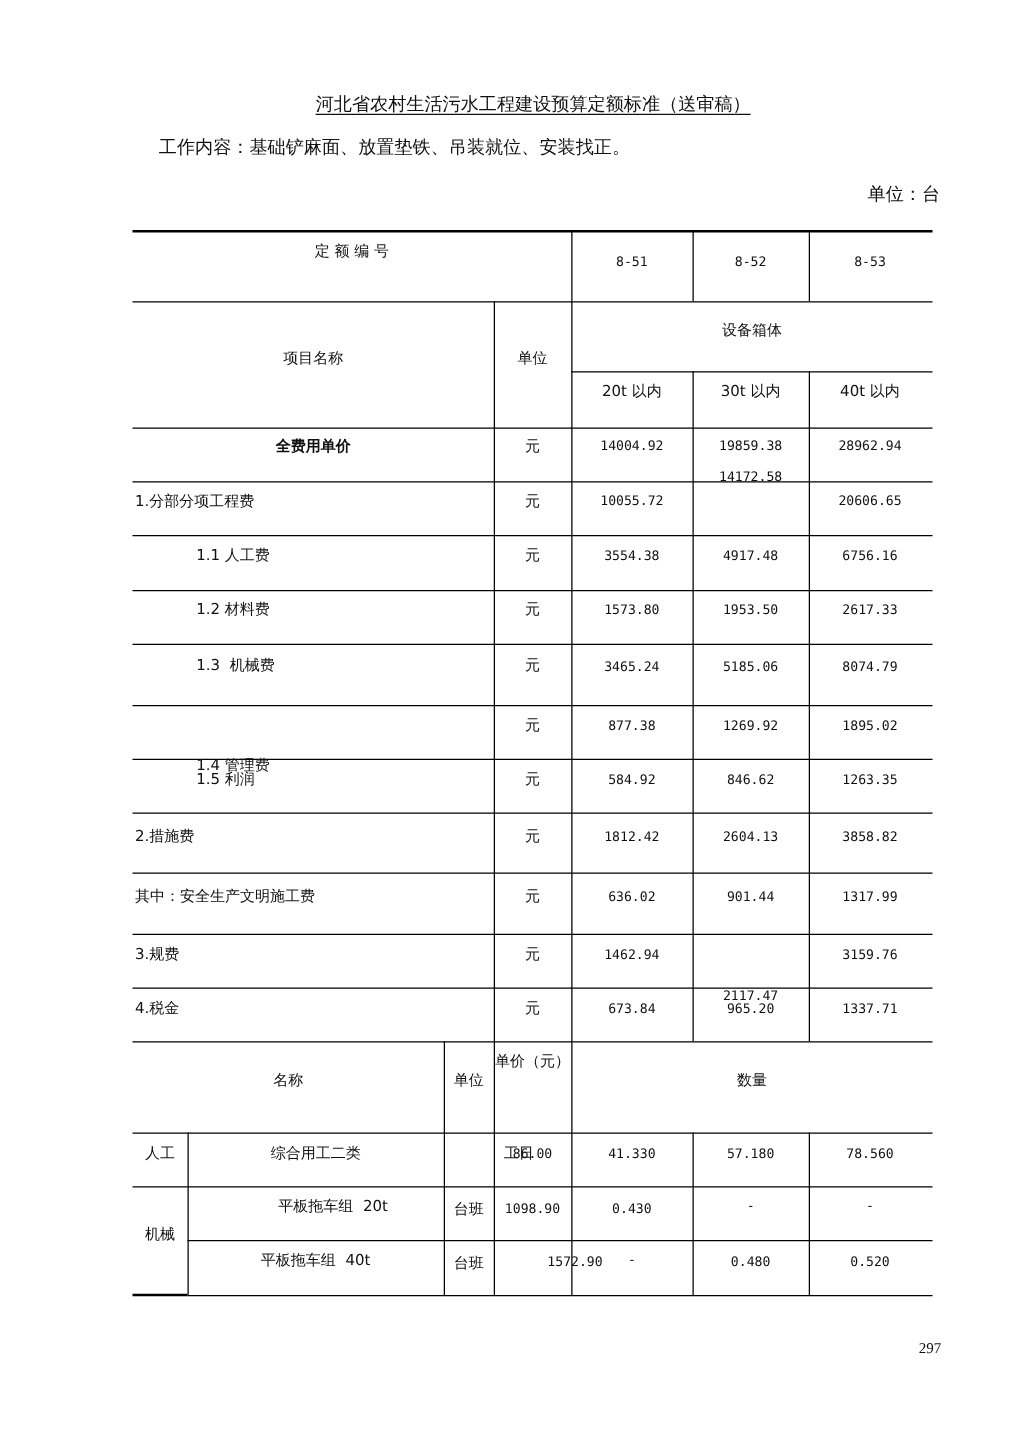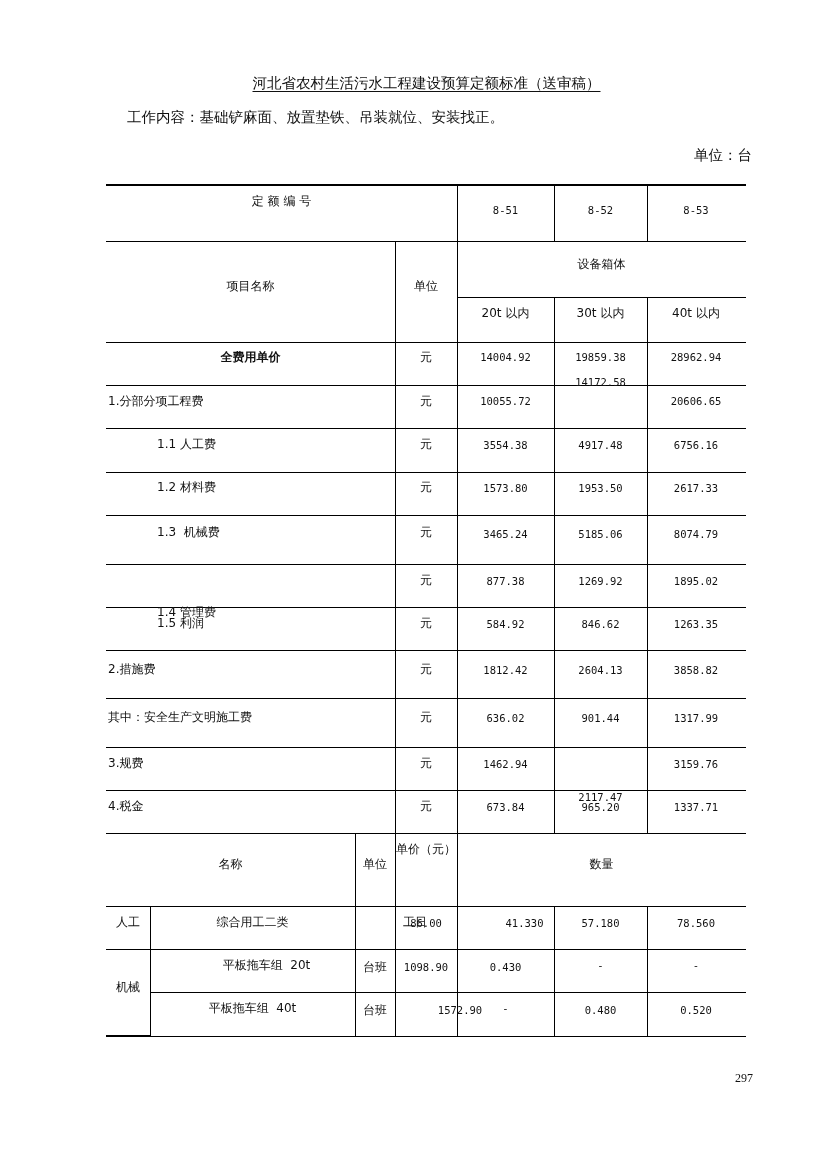--- a/index.html
+++ b/index.html
@@ -162,21 +162,21 @@
   <div class="cell" style="left:106px;width:249px;top:856px;">名称</div>
   <div class="cell" style="left:355px;width:40px;top:856px;">单位</div>
   <div class="cell" style="left:395px;width:62px;top:841px;white-space:nowrap;">单价（元）</div>
   <div class="cell" style="left:457px;width:289px;top:856px;">数量</div>
 
   <div>
     <div class="cell" style="left:106px;width:44px;top:914px;">人工</div>
     <div class="cell" style="left:150px;width:205px;top:914px;">综合用工二类</div>
     <div class="cell" style="left:355px;width:40px;top:914px;margin-left:40px;">工日</div>
     <div class="cell num" style="left:395px;width:62px;top:917px;">86.00</div>
-    <div class="cell num" style="left:476px;width:97px;top:917px;">41.330</div>
+    <div class="cell num" style="left:457px;width:97px;top:917px;">41.330</div>
     <div class="cell num" style="left:554px;width:93px;top:917px;">57.180</div>
     <div class="cell num" style="left:647px;width:98px;top:917px;">78.560</div>
   </div>
 
   <div class="cell" style="left:106px;width:44px;top:979px;">机械</div>
 
   <div>
     <div class="cell" style="left:150px;width:205px;top:957px;white-space:pre;padding-left:28px;">平板拖车组  20t</div>
     <div class="cell" style="left:355px;width:40px;top:959px;">台班</div>
     <div class="cell num" style="left:395px;width:62px;top:961px;">1098.90</div>

